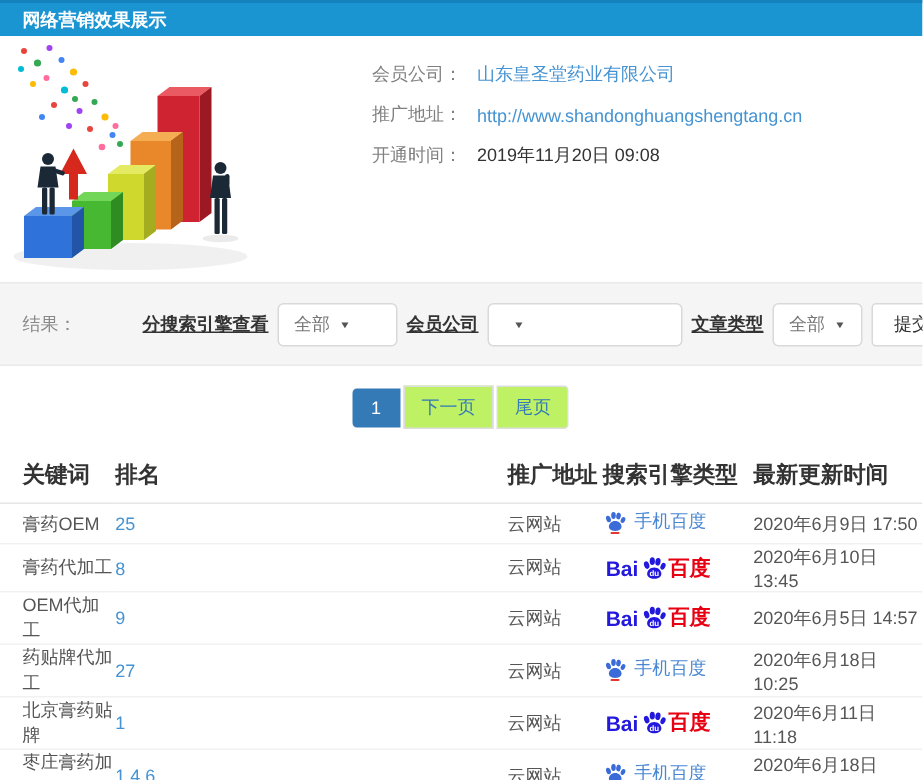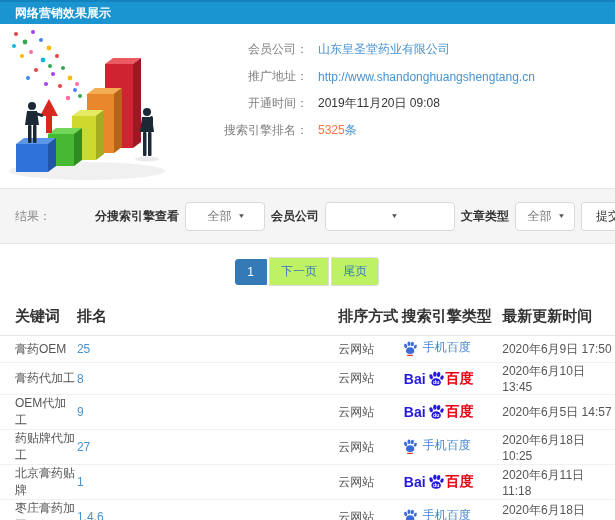--- a/index.html
+++ b/index.html
@@ -29,24 +29,24 @@
   .filterbar {
     height: 56px; background: #f5f5f5;
     border-top: 1px solid #e9e9e9; border-bottom: 1px solid #e9e9e9;
     position: relative; display: flex; align-items: center;
   }
   .result-label { color: #888; margin-left: 15px; }
   .filter-group {
     position: absolute; right: -20px; top: 0; height: 100%;
     display: flex; align-items: center; gap: 6px; white-space: nowrap;
   }
-  .f-label { font-weight: bold; color: #333; }
+  .f-label { font-weight: bold; color: #333; text-decoration: underline; }
   .sel {
     height: 29px; background: #fff; border: 1px solid #d9d9d9; border-radius: 4px;
-    display: inline-flex; align-items: center; justify-content: center;
+    display: inline-flex; align-items: center; justify-content: flex-start;
     padding: 0 7px 0 10px; color: #777; cursor: pointer;
   }
   .sel .caret { font-size: 8px; color: #555; margin-left: 6px; transform: scaleY(.8); }
   .sel-engine { width: 80px; }
   .sel-sort { width: 130px; }
   .sel-article { width: 60px; }
   .submit-btn {
     height: 29px; padding: 0 14px; background: #fff; border: 1px solid #d9d9d9;
     border-radius: 3px; color: #333; font-size: 12px; cursor: pointer;
     font-family: inherit;
@@ -174,24 +174,20 @@
       <span class="info-value link">山东皇圣堂药业有限公司</span>
     </div>
     <div class="info-row">
       <span class="info-label">推广地址：</span>
       <span class="info-value link">http://www.shandonghuangshengtang.cn</span>
     </div>
     <div class="info-row">
       <span class="info-label">开通时间：</span>
       <span class="info-value">2019年11月20日 09:08</span>
     </div>
-    <div class="info-row">
-      <span class="info-label">搜索引擎排名：</span>
-      <span class="info-value"><span class="hl-num">5325</span><span class="hl-suffix">条</span></span>
-    </div>
   </div>
 </div>
 
 <div class="filterbar">
   <span class="result-label">结果：</span>
   <div class="filter-group">
     <span class="f-label">分搜索引擎查看</span>
     <span class="sel sel-engine">
       <span>全部</span>
       <span class="caret">▼</span>
@@ -213,21 +209,21 @@
   <span class="page-btn active first">1</span>
   <span class="page-btn">下一页</span>
   <span class="page-btn last">尾页</span>
 </div>
 
 <table>
   <thead>
     <tr>
       <th class="col1">关键词</th>
       <th class="col2">排名</th>
-      <th class="col3">排序方式</th>
+      <th class="col3">推广地址</th>
       <th class="col4">搜索引擎类型</th>
       <th class="col5">最新更新时间</th>
     </tr>
   </thead>
   <tbody id="table-body">
   <tr>
     <td class="col1">膏药OEM</td>
     <td class="col2"><span class="rank-link">25</span></td>
     <td class="col3">云网站</td>
     <td class="col4">

